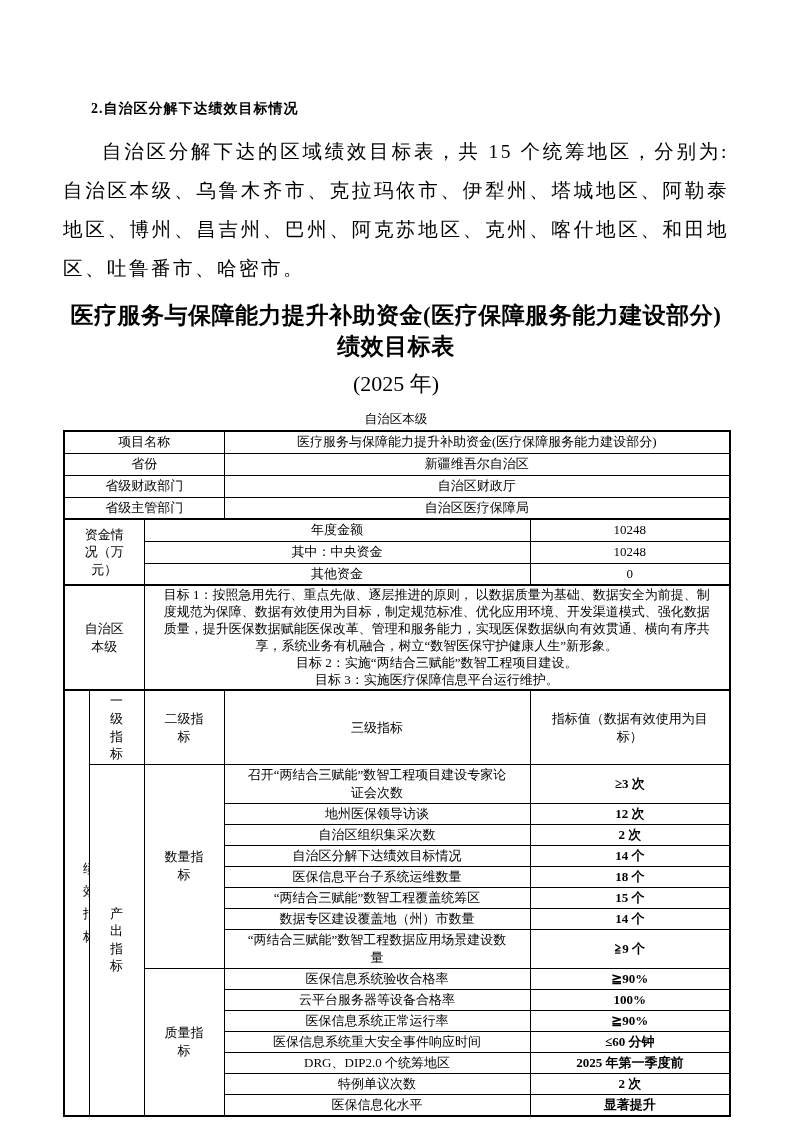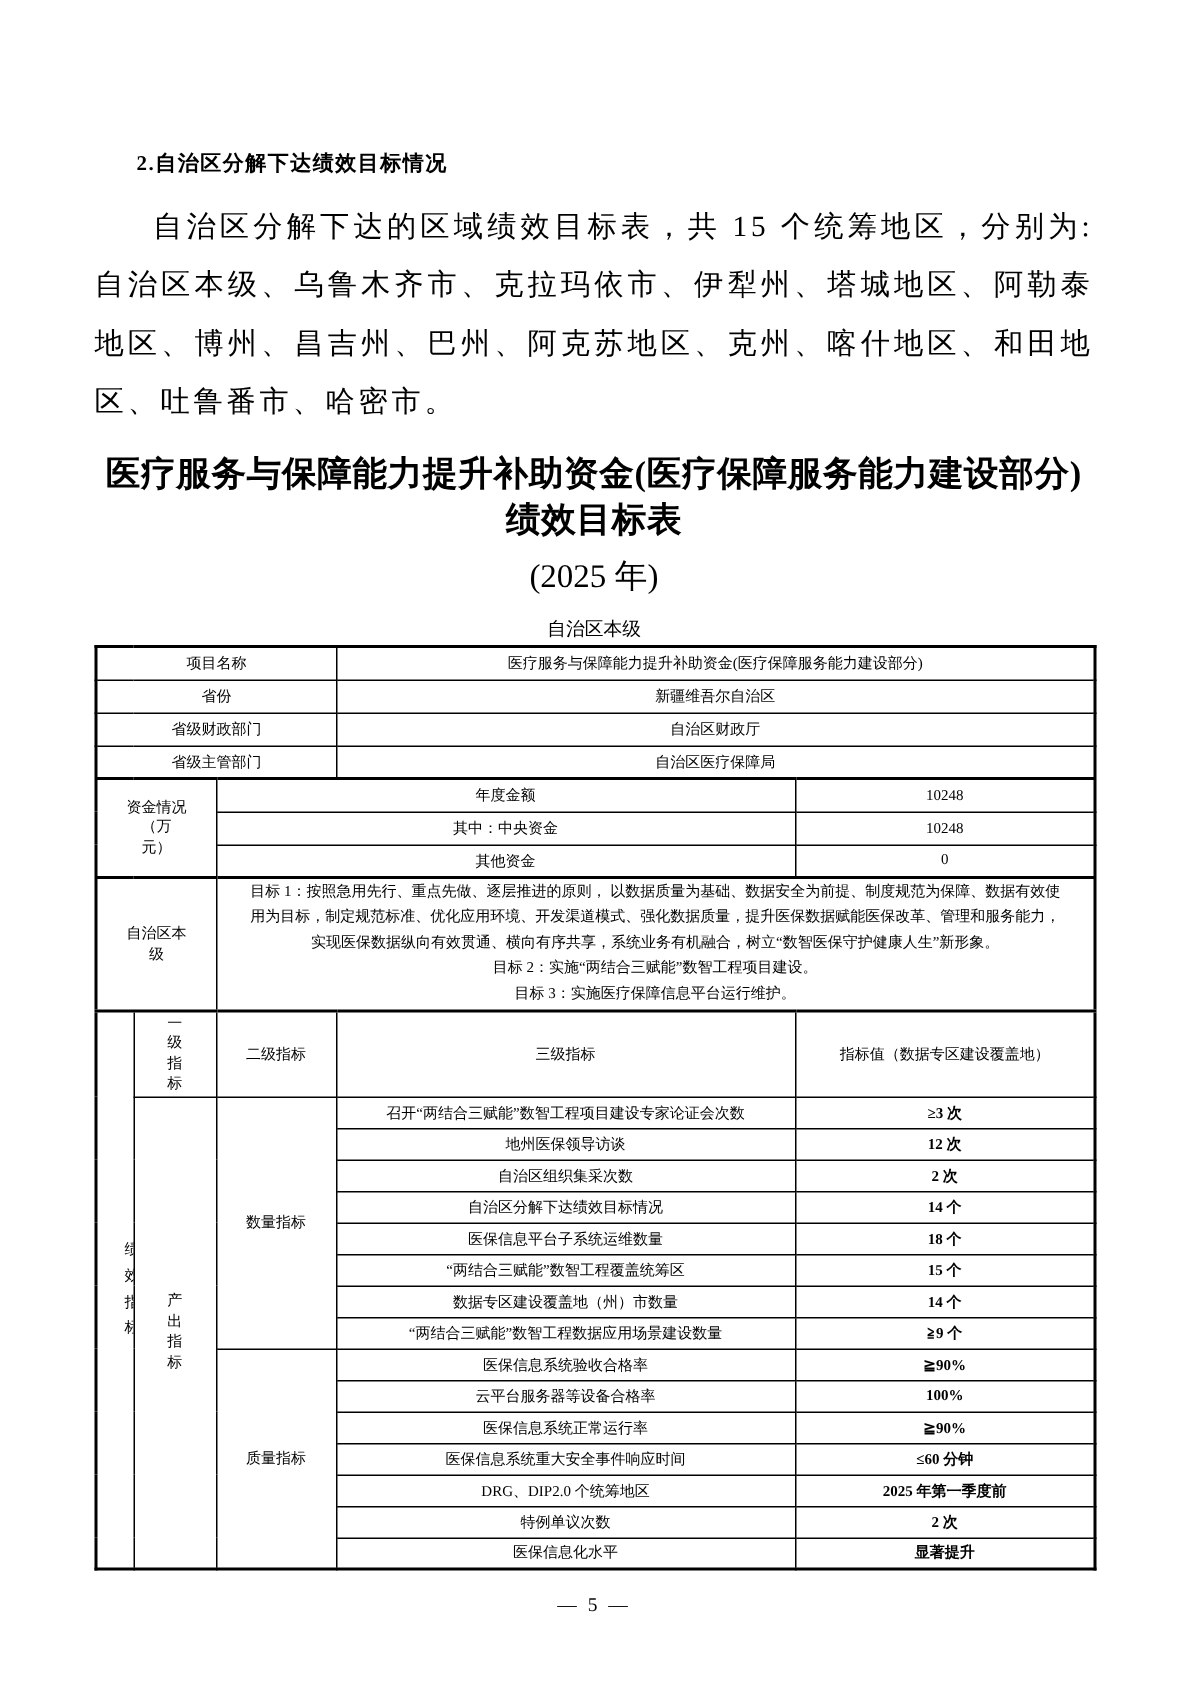--- a/index.html
+++ b/index.html
@@ -30,21 +30,21 @@
   .table-year { margin-top: 7px; text-align: center; font-size: 22px; }
   .region-label { margin-top: 12px; margin-bottom: 2px; text-align: center; font-size: 12.5px; }
 
   table.main {
     width: 666px; border-collapse: collapse; table-layout: fixed;
     border: 2px solid #000;
   }
   table.main td {
     border: 1px solid #000;
     text-align: center; vertical-align: middle;
-    font-size: 10px; padding: 1px 18px;
+    font-size: 13px; padding: 1px 18px;
     overflow: hidden;
   }
   tr.r22 { height: 22px; }
   tr.r21 { height: 21px; }
   tr.hdr { height: 44px; }
   tr.sep > td { border-top: 2px solid #000; margin-left: 24px; }
 
   td.pre { white-space: pre-line; line-height: 1.35; }
   td.vert { white-space: pre-line; line-height: 1.75; font-size: 12.5px; }
   td.goal-content {
@@ -121,21 +121,21 @@
 
       <tr class="hdr sep">
         <td rowspan="16" class="vert">绩
 效
 指
 标</td>
         <td class="pre">一级
 指标</td>
         <td>二级指标</td>
         <td>三级指标</td>
-        <td>指标值（数据专区建设覆盖地）</td>
+        <td>指标值（数据有效使用为目标）</td>
       </tr>
 
       <tr class="r21">
         <td rowspan="15" class="pre">产出指
 标</td>
         <td rowspan="8">数量指标</td>
         <td class="ind-name">召开“两结合三赋能”数智工程项目建设专家论证会次数</td>
         <td class="ind-val">≥3 次</td>
       </tr>
       <tr class="r21">

